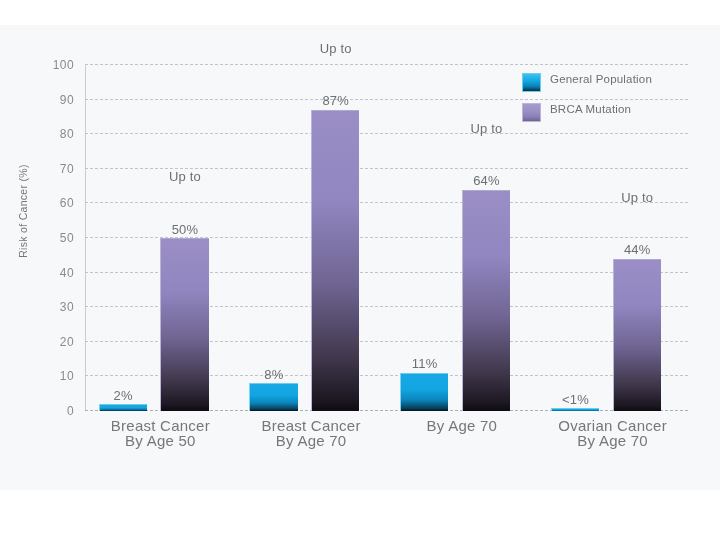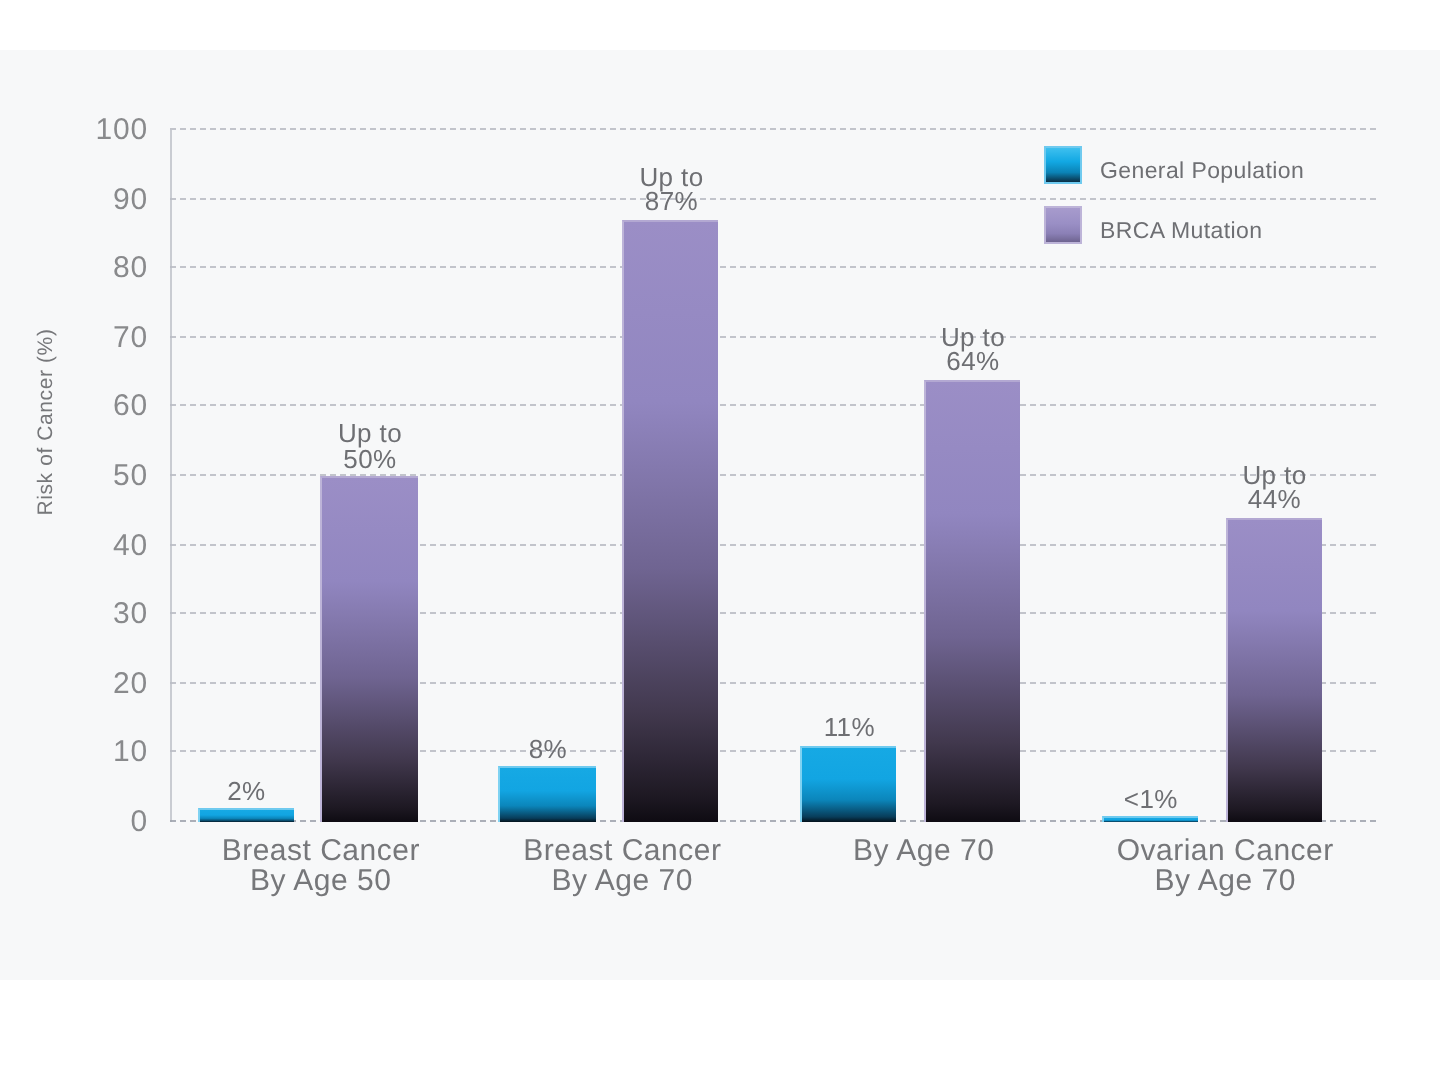--- a/index.html
+++ b/index.html
@@ -71,21 +71,21 @@
     opacity: 0.85;
   }
   .gridline.axis0 {
     border-top: 1px dashed #9ea3ad;
   }
   .ytick {
     position: absolute;
     right: 100%;
     margin-right: 11px;
     transform: translateY(-50%);
-    font-size: 15px;
+    font-size: 12px;
     color: #76777a;
     white-space: nowrap;
     letter-spacing: 0.4px;
   }
   #yaxis-line {
     position: absolute;
     left: 0;
     top: 0;
     bottom: 0;
     width: 0;
@@ -128,21 +128,21 @@
     left: 50%;
     transform: translateX(-50%);
     text-align: center;
     font-size: 13px;
     line-height: 12.5px;
     color: #6e6f73;
     white-space: nowrap;
     letter-spacing: 0.2px;
   }
   .bar-label .l1 { display: block; }
-  .bar-label .l2 { display: block; }
+  .bar-label .l2 { display: block; margin-top: 40px; }
 
   
   #xlabels {
     position: absolute;
     left: 85px;
     top: 393px;
     width: 603px;
     display: flex;
   }
   .xlabel {
@@ -157,21 +157,21 @@
 
   
   #legend {
     position: absolute;
     left: 522px;
     top: 48px;
     width: 160px;
   }
   .legend-row {
     display: flex;
-    align-items: flex-end;
+    align-items: flex-start;
     margin-bottom: 11px;
   }
   .swatch {
     width: 19px;
     height: 19px;
     flex: 0 0 19px;
     margin-right: 9px;
     box-sizing: border-box;
   }
   .swatch.gp {

